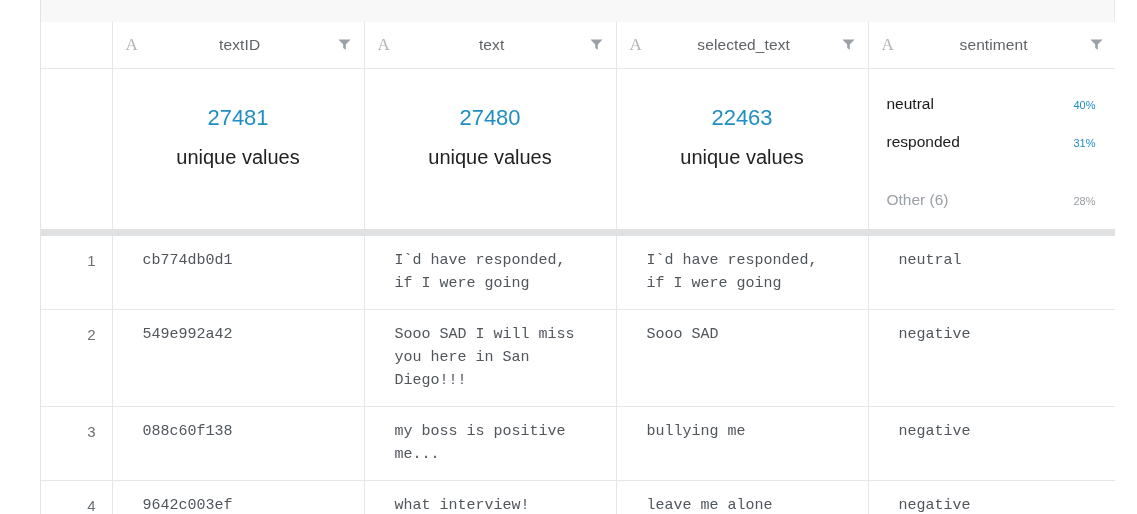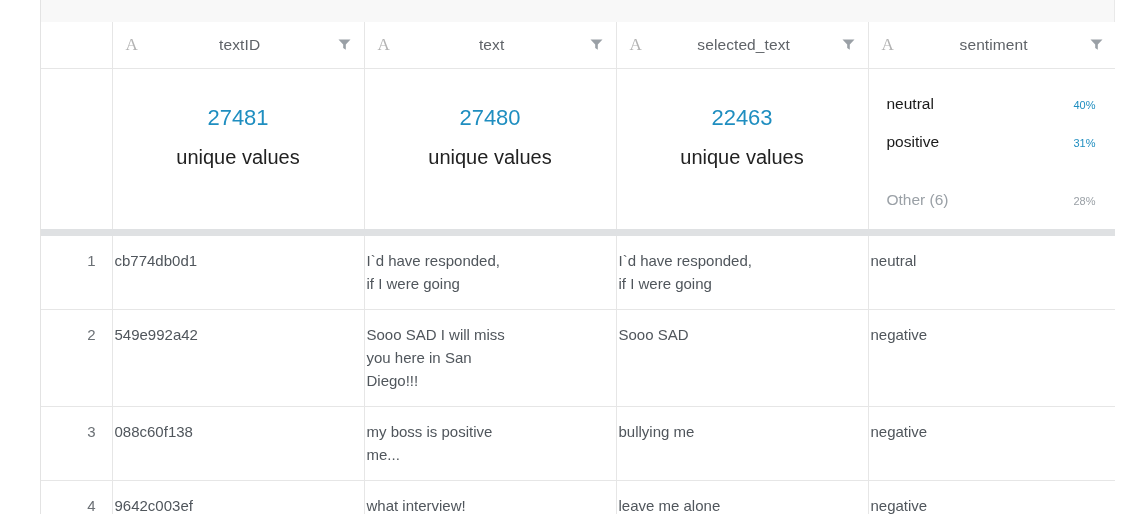--- a/index.html
+++ b/index.html
@@ -178,22 +178,22 @@
     border: none;
     height: 7px;
   }
 
   
   td.dcell {
     background: #ffffff;
     border-bottom: 1px solid #e6e6e6;
     border-right: 1px solid #e6e6e6;
     vertical-align: top;
-    padding: 13px 13px 14px 2px;
-    font-family: Liberation Sans, sans-serif;
+    padding: 13px 13px 14px 30px;
+    font-family: Liberation Mono, monospace;
     font-size: 15px;
     color: #50565c;
     line-height: 23px;
     white-space: pre-line;
     word-break: break-word;
   }
   td.dcell.last { border-right: 1px solid #e9e9e9; }
 
   td.dcell.idx {
     text-align: right;
@@ -303,21 +303,21 @@
           </div>
         </td>
 
         <td class="scell last">
           <div class="dist-box">
             <div class="dist-row">
               <span class="dist-label">neutral</span>
               <span class="dist-pct">40%</span>
             </div>
             <div class="dist-row">
-              <span class="dist-label">positive</span>
+              <span class="dist-label">responded</span>
               <span class="dist-pct">31%</span>
             </div>
             <div class="dist-row muted">
               <span class="dist-label">Other (6)</span>
               <span class="dist-pct">28%</span>
             </div>
           </div>
         </td>
       </tr>
 

